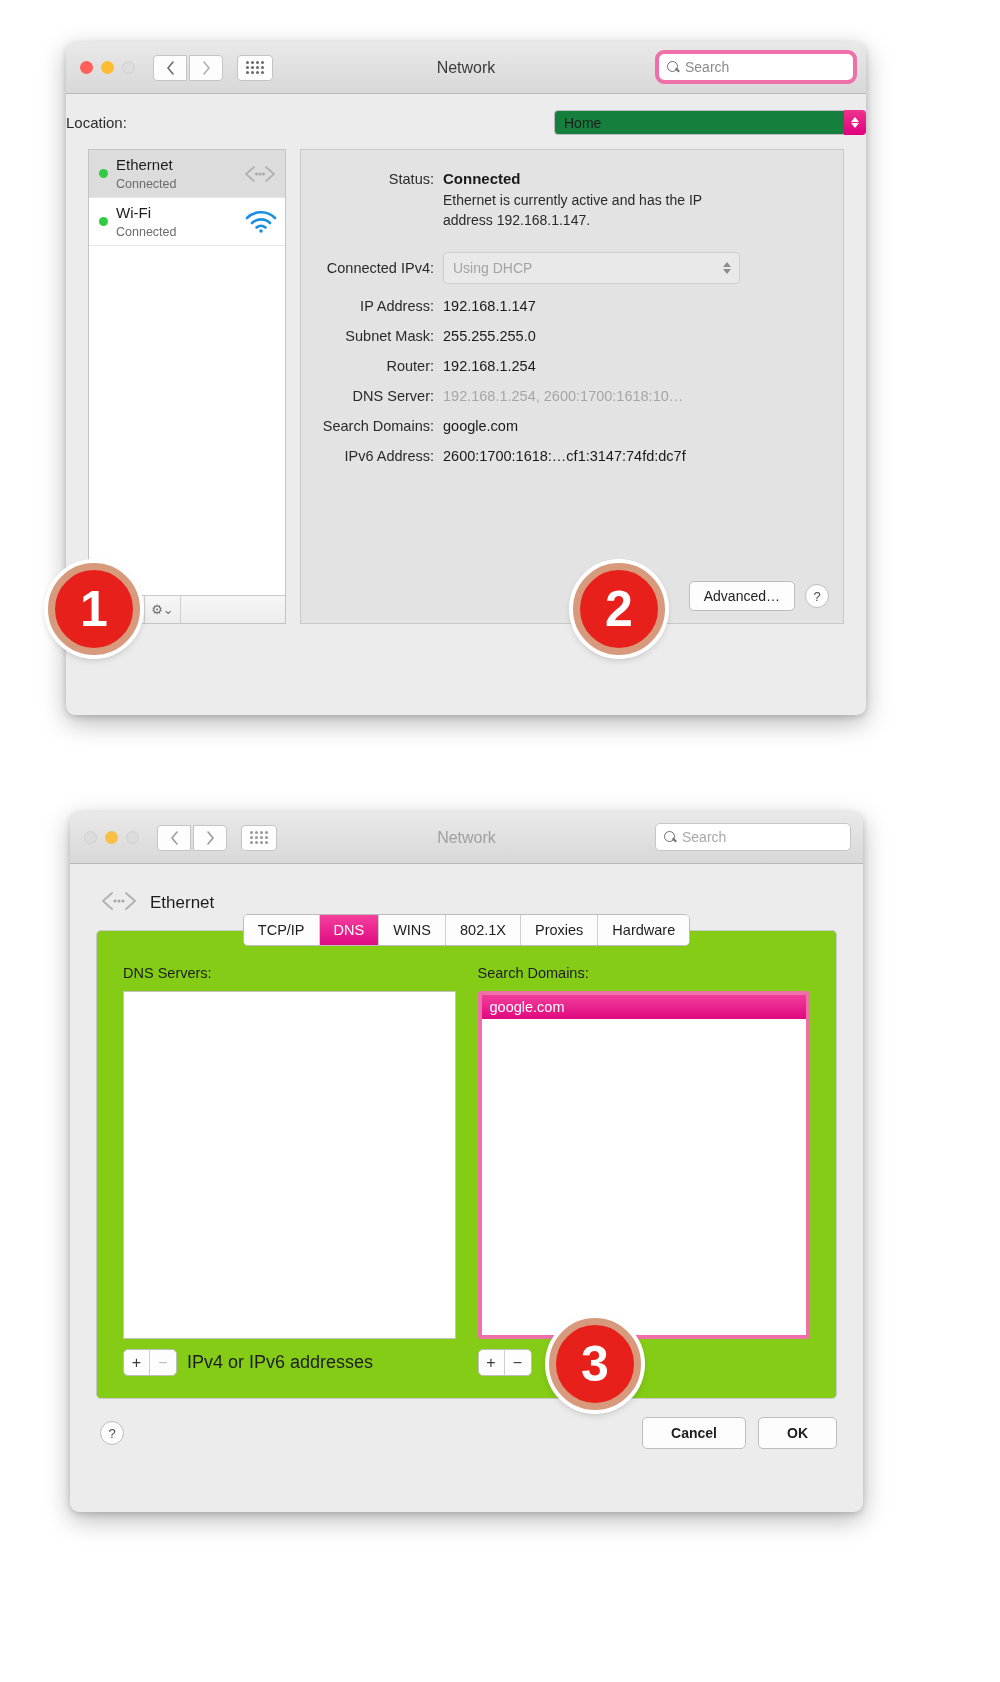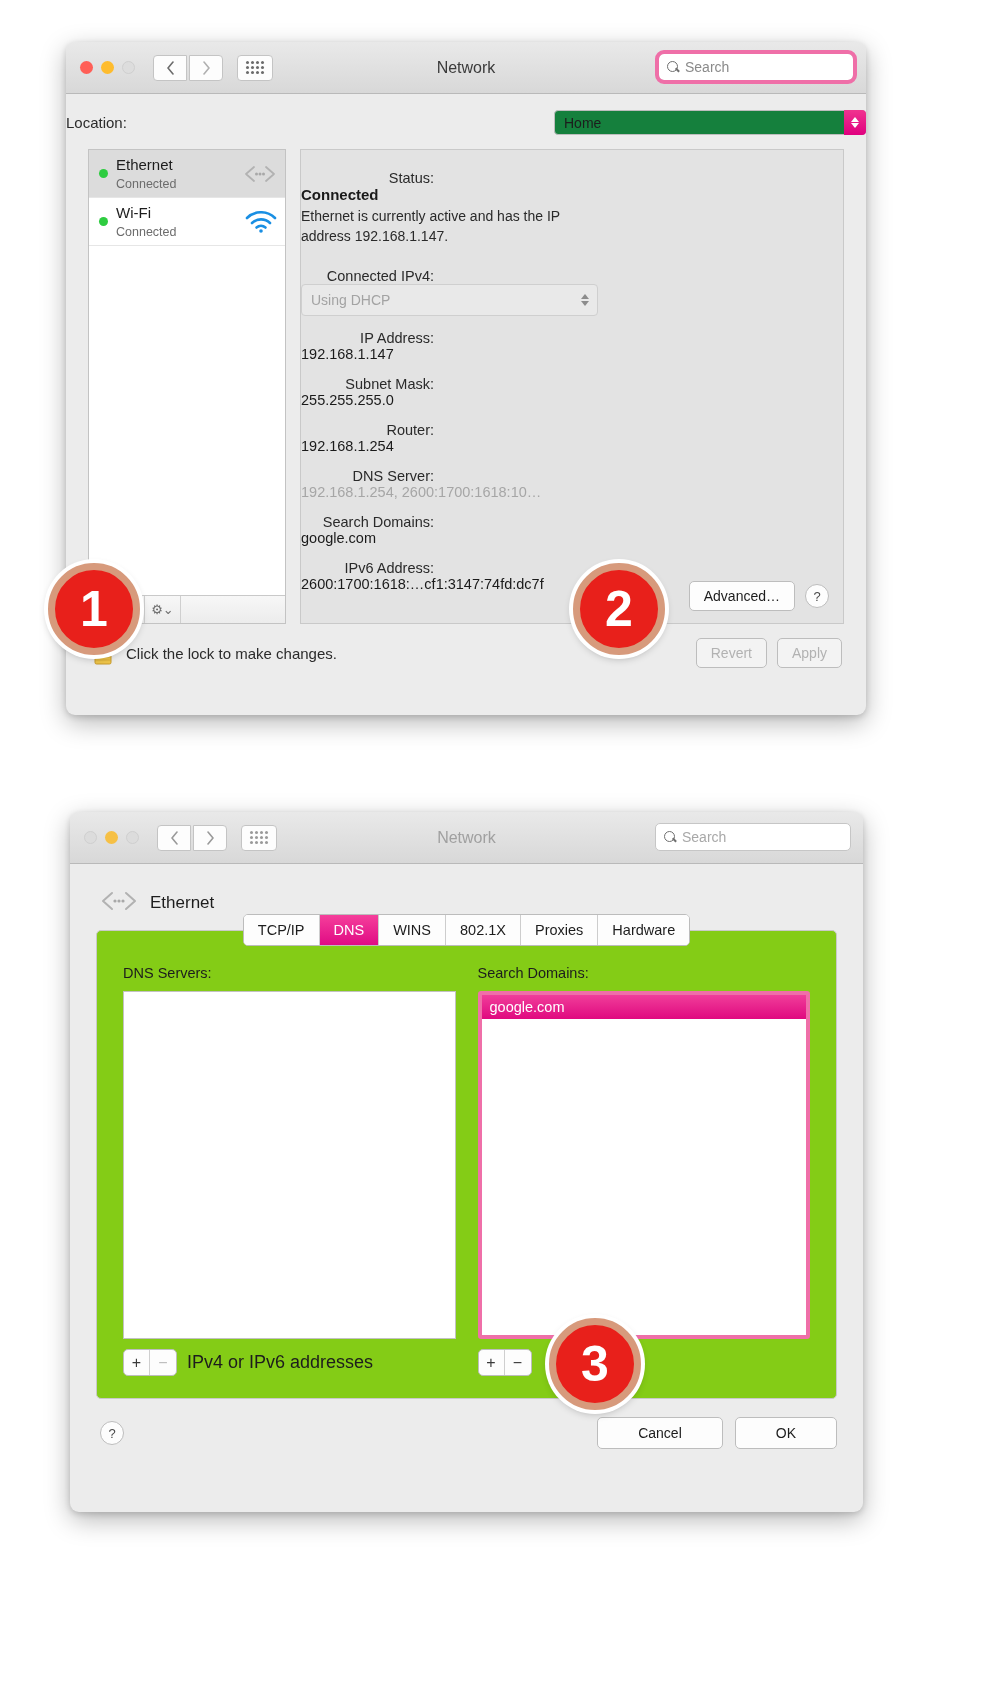--- a/index.html
+++ b/index.html
@@ -152,21 +152,21 @@
   .foot-gear { width: 36px; gap: 2px; color: #6d6d6d; font-size: 13px; }
   .foot-spacer { flex: 1; background: #f6f6f6; }
 
   .detail {
     flex: 1; height: 475px;
     background: #e3e3e3;
     border: 1px solid #c9c9c9;
     padding: 20px 22px 0 0;
     position: relative;
   }
-  .drow { display: flex; margin-bottom: 14px; align-items: baseline; flex-direction: column; }
+  .drow { display: flex; margin-bottom: 14px; align-items: baseline; }
   .dlabel {
     width: 142px; text-align: right; font-size: 14.5px; color: #2a2a2a;
     padding-right: 9px; flex: none;
   }
   .dvalue { font-size: 14.5px; color: #1a1a1a; }
   .dvalue.bold { font-weight: bold; font-size: 15px; }
   .dvalue.muted { color: #a6a6a6; }
   .dhelp { font-size: 14px; color: #2a2a2a; line-height: 20px; max-width: 280px; margin-top: 2px; }
 
   .ipv4-select {
@@ -266,21 +266,21 @@
   }
   .pm span:first-child { border-right: 1px solid #cfcfcf; }
   .pm span.off { color: #bdbdbd; }
   .tools-note { font-size: 18px; color: #1d1d1d; }
 
   .w2-footer {
     display: flex; align-items: center; justify-content: space-between;
     padding: 18px 26px 0 30px;
   }
   .w2-footer .right { display: flex; gap: 12px; }
-  .btn-wide { padding: 7px 40px; }
+  .btn-wide { padding: 7px 28px; font-weight: bold; }
 
   
   .badge {
     position: absolute;
     width: 92px; height: 92px; border-radius: 50%;
     background: #e8201b;
     border: 7px solid #d79a7c;
     box-shadow: 0 0 0 4px #fff, 0 3px 8px rgba(0,0,0,0.3);
     color: #fff; font-size: 50px; font-weight: bold;
     display: flex; align-items: center; justify-content: center;
@@ -440,36 +440,20 @@
         <span class="dvalue">2600:1700:1618:…cf1:3147:74fd:dc7f</span>
       </div>
 
       <div class="detail-actions">
         <button class="btn">Advanced…</button>
         <span class="help-btn">?</span>
       </div>
     </div>
   </div>
 
-  <div class="lockbar">
-    <span class="lock-icon">
-      <svg width="22" height="26" viewBox="0 0 22 26">
-        <path d="M6,11 V7.5 A5,5 0 0 1 16,7.5 V11" fill="none" stroke="#c8a13a" stroke-width="1.8"></path>
-        <rect x="3" y="11" width="16" height="13" rx="1.5" fill="#f0c64a" stroke="#c79a2c" stroke-width="1"></rect>
-        <line x1="3" y1="14" x2="19" y2="14" stroke="#d8ab36" stroke-width="0.9"></line>
-        <line x1="3" y1="17" x2="19" y2="17" stroke="#d8ab36" stroke-width="0.9"></line>
-        <line x1="3" y1="20" x2="19" y2="20" stroke="#d8ab36" stroke-width="0.9"></line>
-      </svg>
-    </span>
-    <span class="lock-text">Click the lock to make changes.</span>
-    <span class="lock-actions">
-      <button class="btn disabled">Revert</button>
-      <button class="btn disabled">Apply</button>
-    </span>
-  </div>
 </div>
 
 <div class="window" id="window-network-dns">
 
   <div class="titlebar">
     <div class="traffic">
       <span class="dot inactive"></span>
       <span class="dot yellow-only"></span>
       <span class="dot inactive"></span>
     </div>

